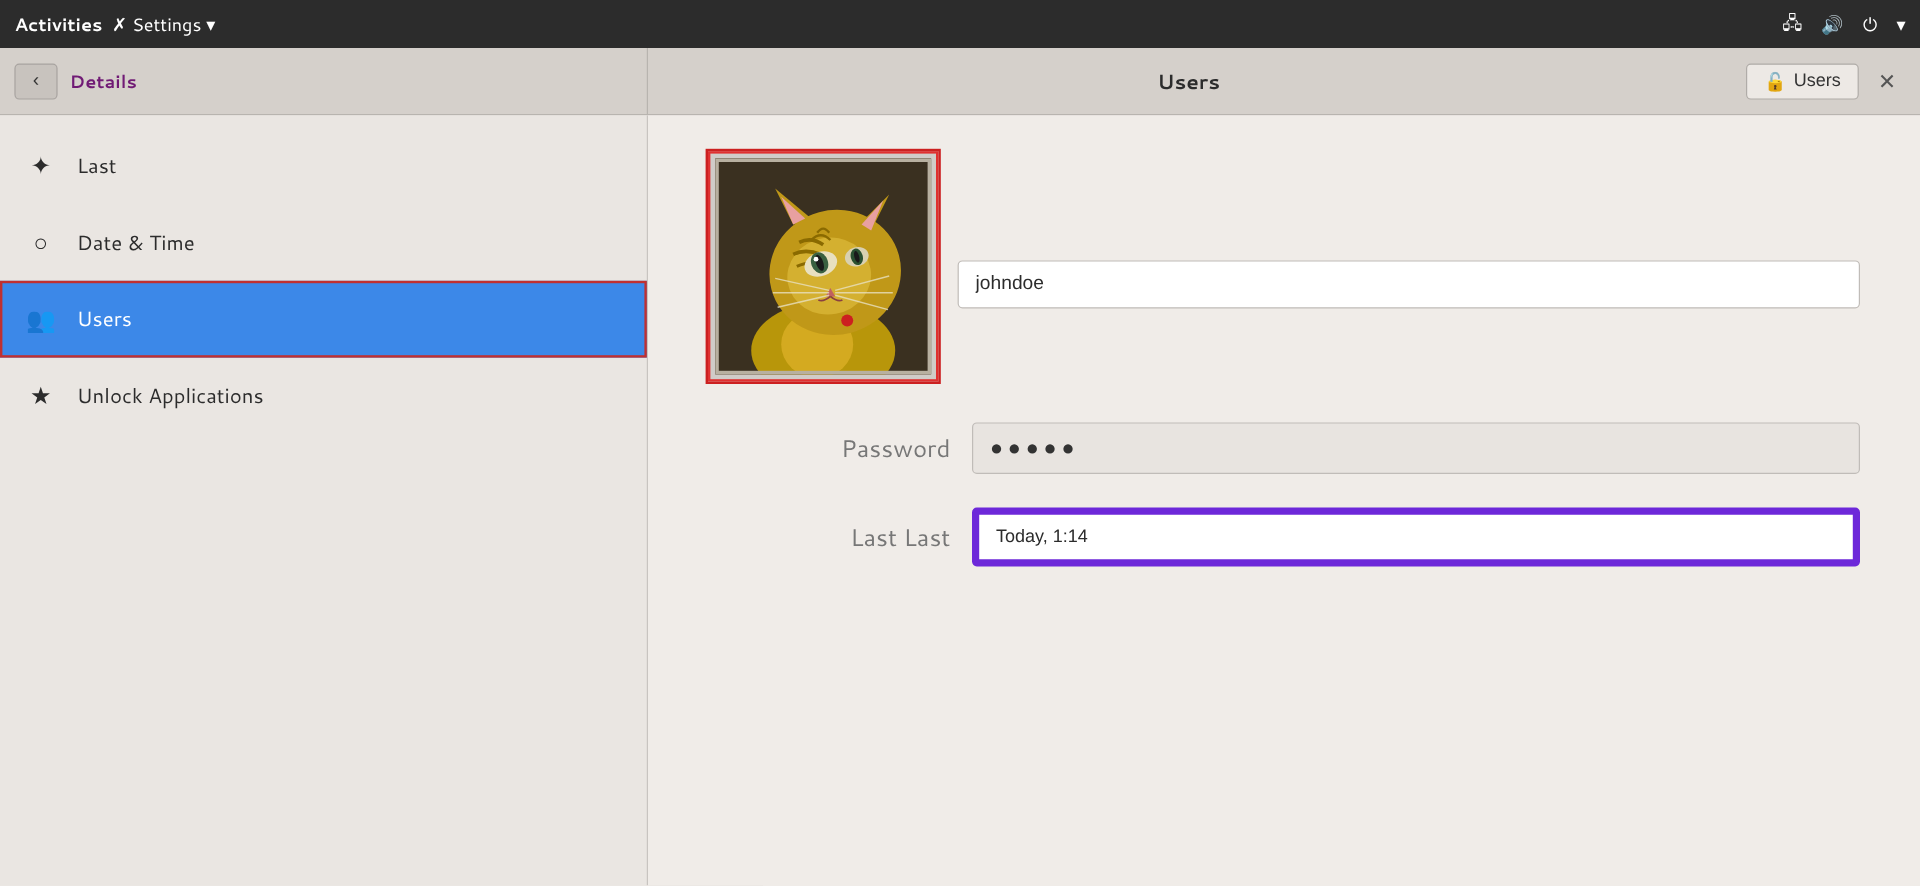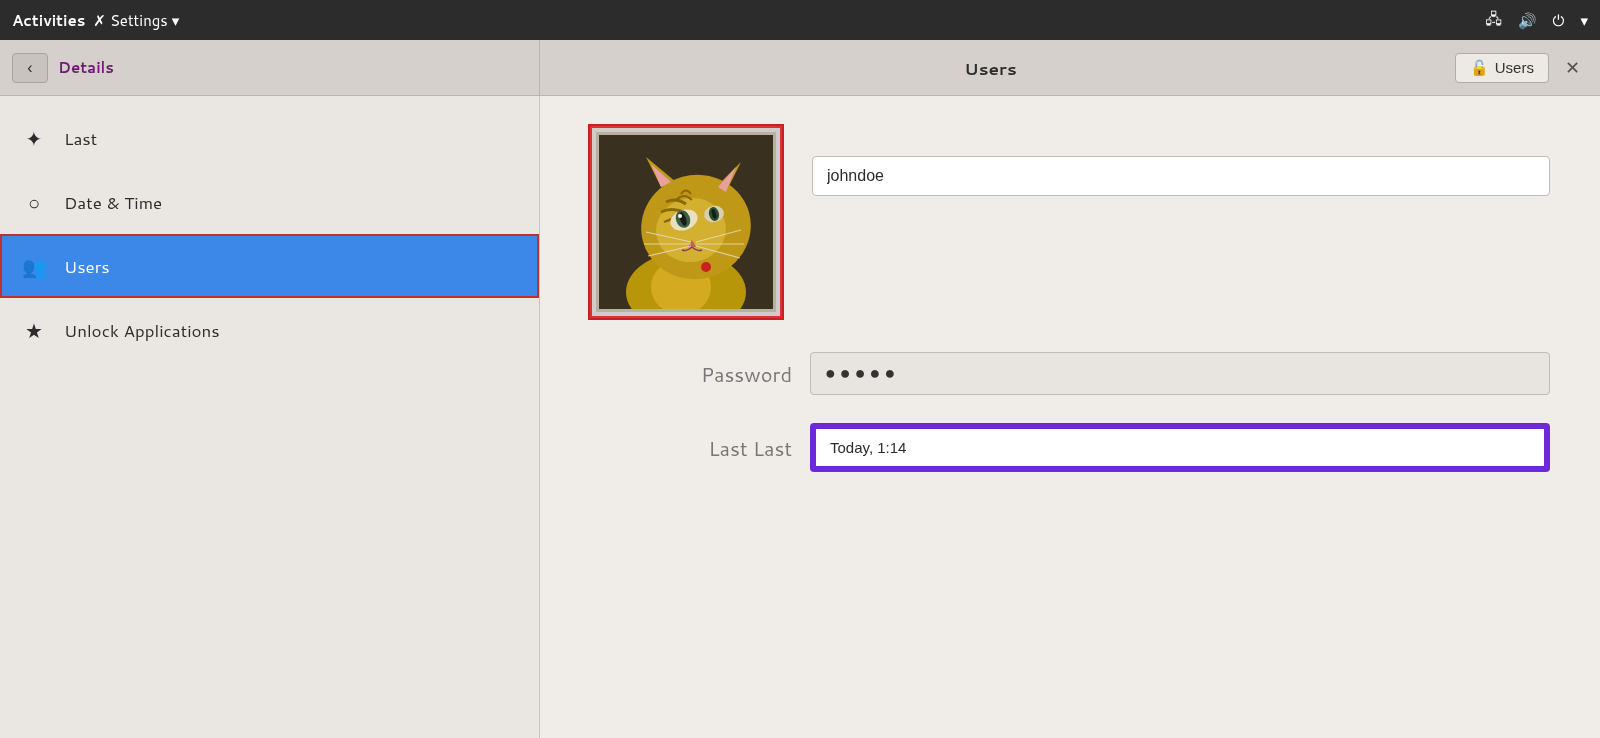--- a/index.html
+++ b/index.html
@@ -134,22 +134,22 @@
       background: #f0ece8;
       padding: 30px 50px;
       display: flex;
       flex-direction: column;
       gap: 0;
     }
 
     
     .user-section {
       display: flex;
-      align-items: flex-start;
-      gap: 30px;
+      align-items: center;
+      gap: 16px;
       margin-bottom: 20px;
     }
     .avatar-container {
       border: 2px solid #e03030;
       padding: 4px;
       background: #d0ccc8;
       flex-shrink: 0;
     }
     .avatar-img {
       width: 180px;

